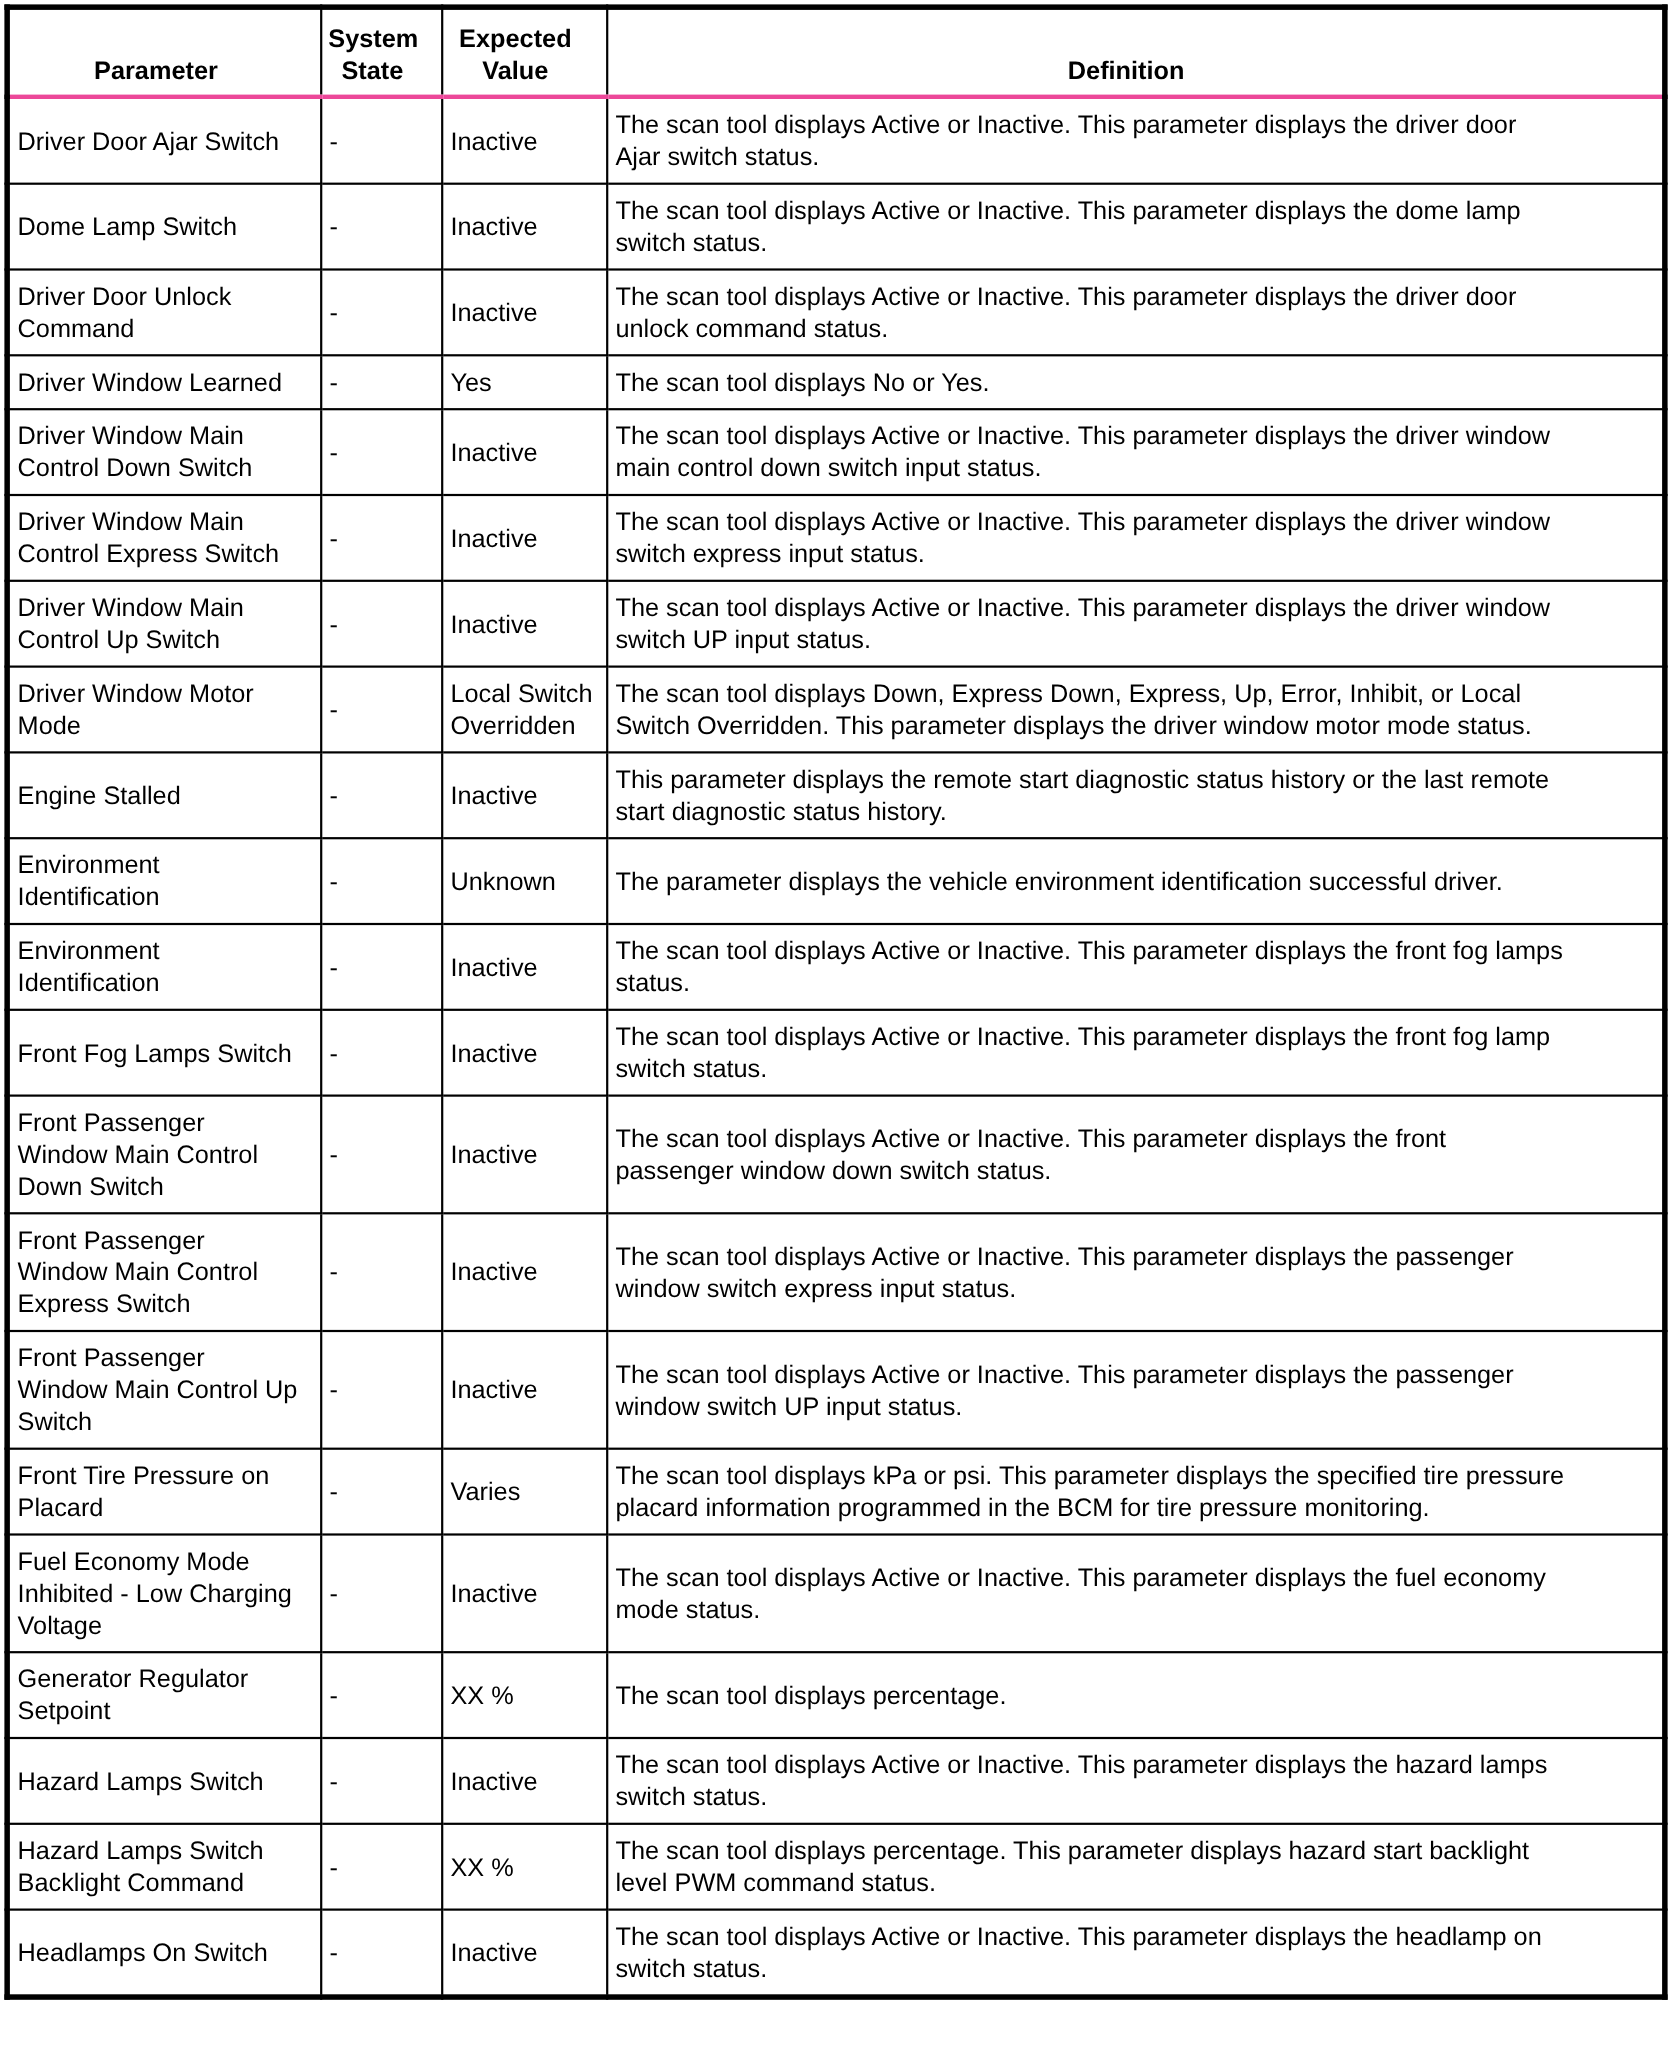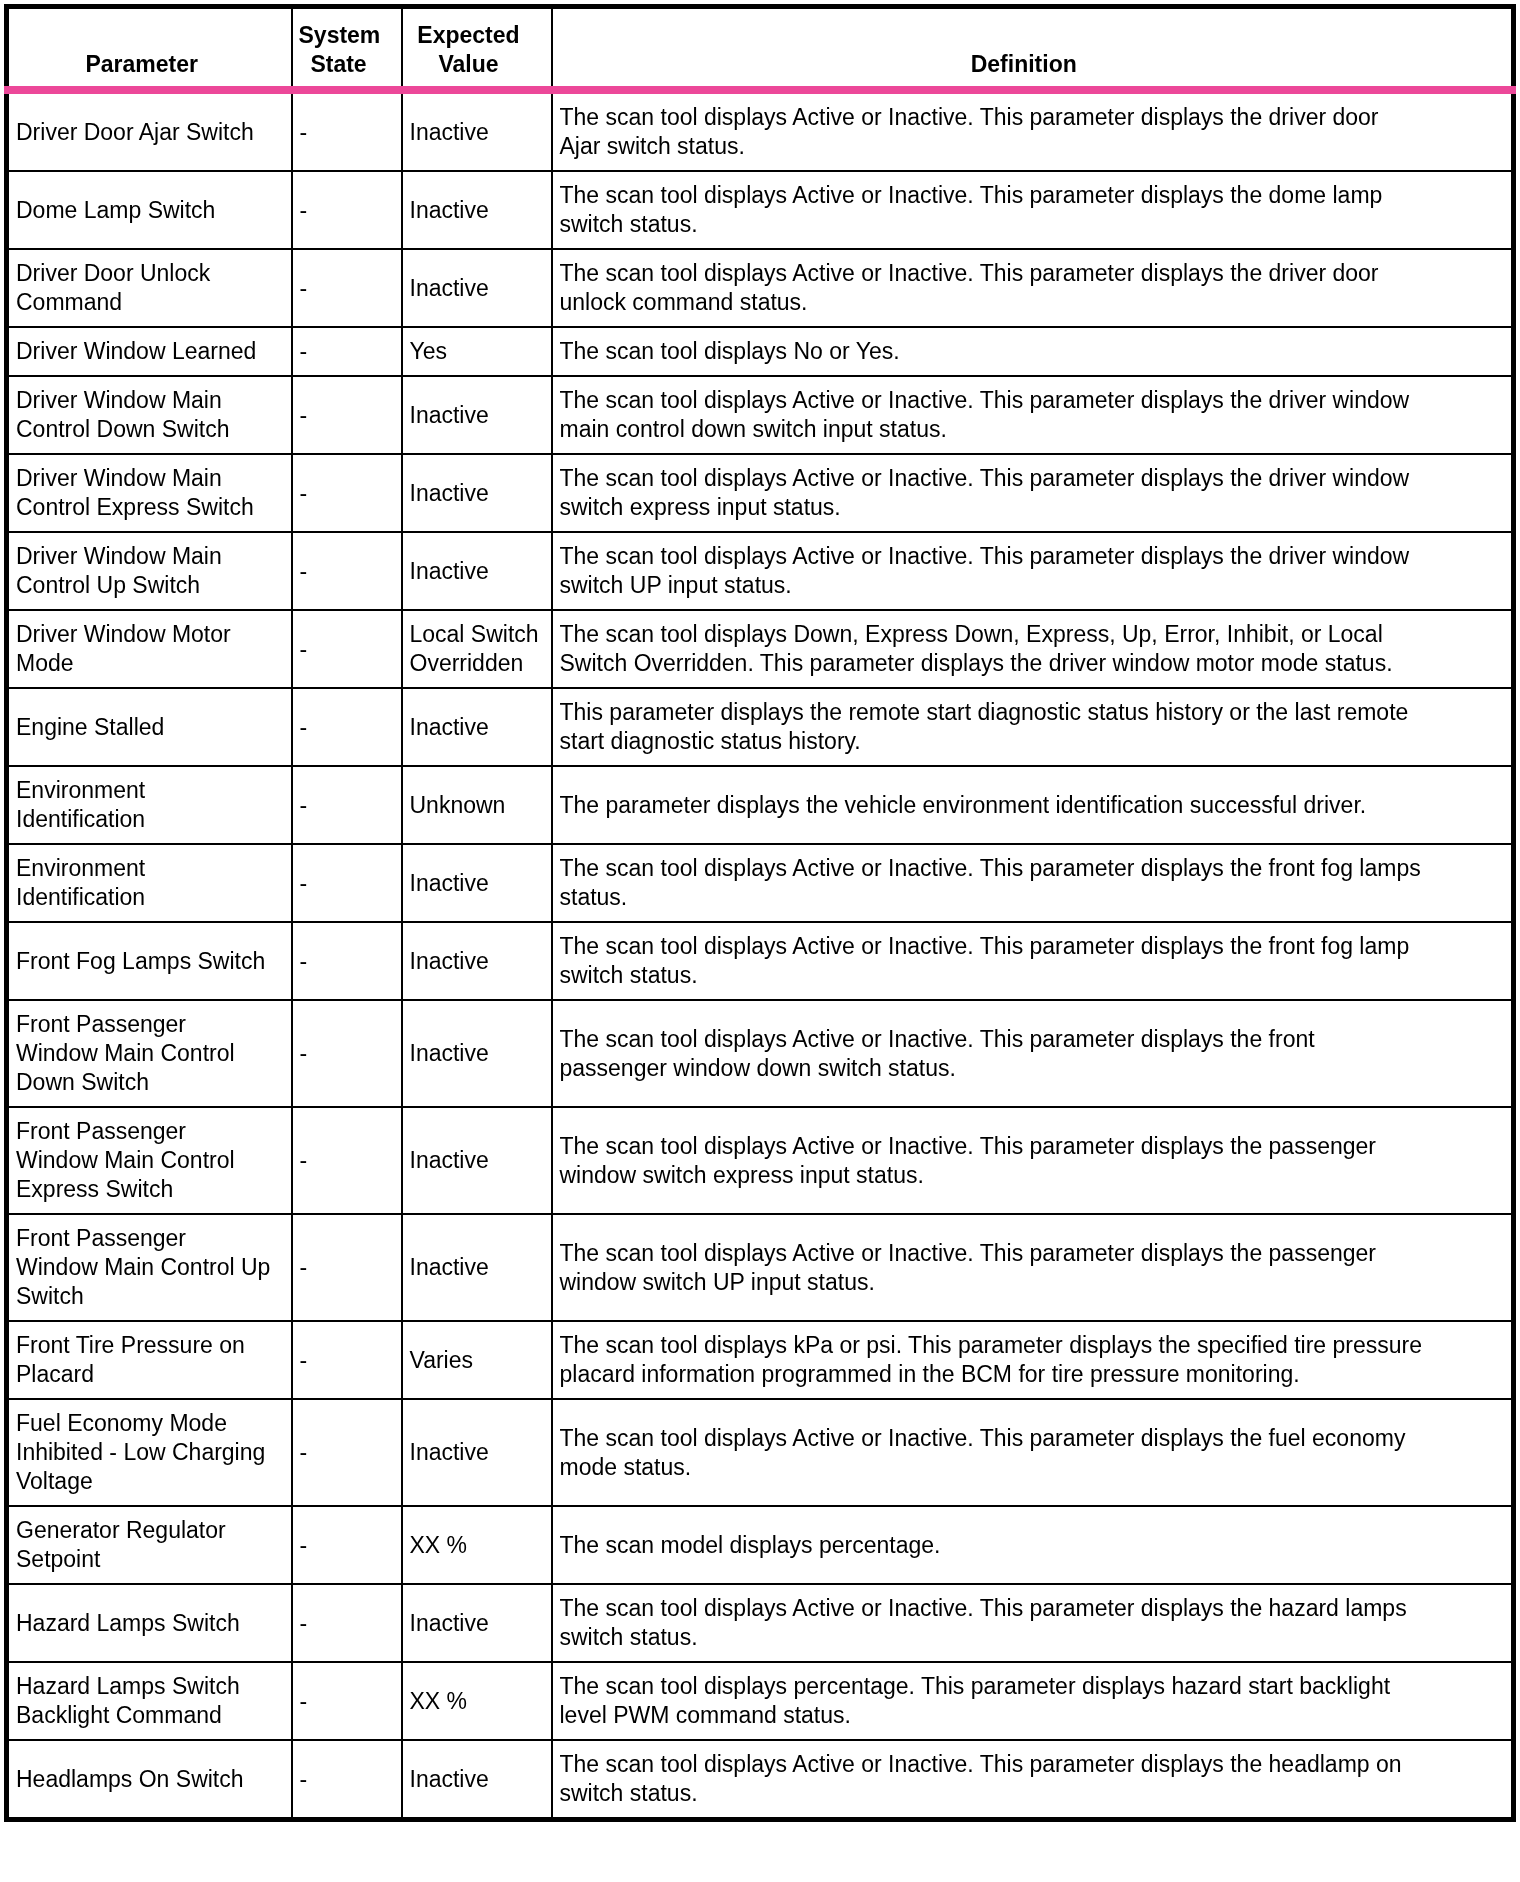--- a/index.html
+++ b/index.html
@@ -35,21 +35,21 @@
     font-size: 23px;
     line-height: 29px;
     overflow: hidden;
   }
   table.param-table thead th {
     height: 66px;
     font-weight: bold;
     text-align: center;
     vertical-align: bottom;
     padding: 4px 22px 7px 6px;
-    border-bottom: 8px solid #ec4899;
+    border-bottom: 4px solid #ec4899;
     white-space: pre-line;
   }
   table.param-table tbody td {
     vertical-align: middle;
     text-align: left;
     padding: 9px 6px 9px 7px;
     white-space: pre-line;
     word-wrap: break-word;
   }
   td.col-system_state { padding-left: 8px; }
@@ -209,21 +209,21 @@
           <td class="col-system_state">-</td>
           <td class="col-expected_value">Inactive</td>
           <td class="col-definition">The scan tool displays Active or Inactive. This parameter displays the fuel economy
 mode status.</td>
         </tr>
         <tr>
           <td class="col-parameter">Generator Regulator
 Setpoint</td>
           <td class="col-system_state">-</td>
           <td class="col-expected_value">XX %</td>
-          <td class="col-definition">The scan model displays percentage.</td>
+          <td class="col-definition">The scan tool displays percentage.</td>
         </tr>
         <tr>
           <td class="col-parameter">Hazard Lamps Switch</td>
           <td class="col-system_state">-</td>
           <td class="col-expected_value">Inactive</td>
           <td class="col-definition">The scan tool displays Active or Inactive. This parameter displays the hazard lamps
 switch status.</td>
         </tr>
         <tr>
           <td class="col-parameter">Hazard Lamps Switch

